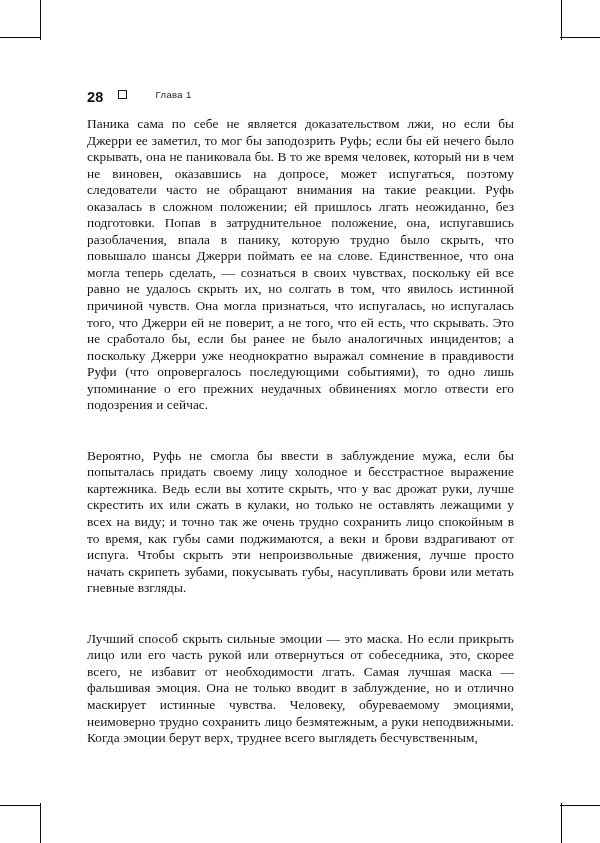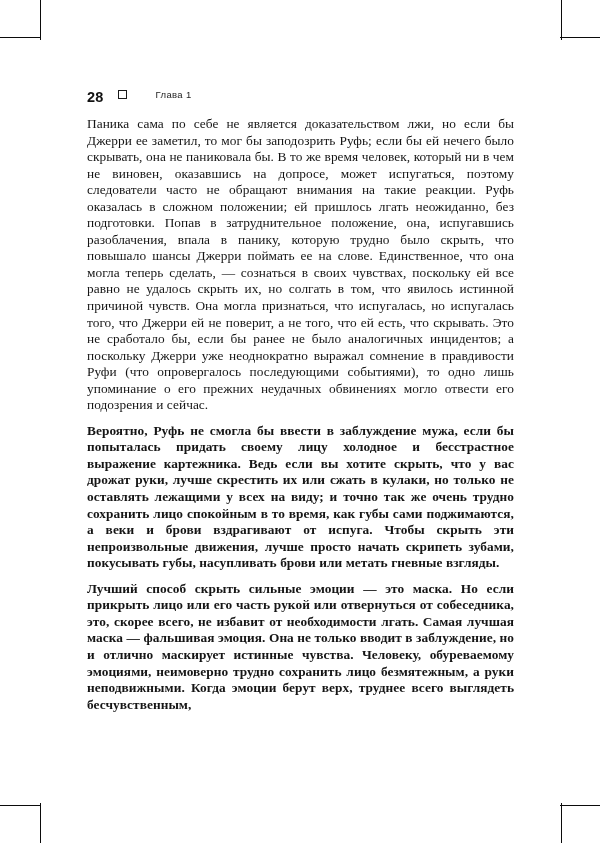--- a/index.html
+++ b/index.html
@@ -93,22 +93,21 @@
     line-height: 16.55px;
     text-align: justify;
     text-align-last: left;
     color: #151515;
     letter-spacing: 0.05px;
     word-spacing: 0.1px;
     font-weight: 500;
     text-rendering: optimizeLegibility;
   }
   .para + .para {
-    margin-top: 9px;
-    font-weight: bold;
+    margin-top: 34px;
   }
 </style>
 </head>
 <body>
 
 <div class="crop crop-v crop-tl-v"></div>
 <div class="crop crop-h crop-tl-h"></div>
 <div class="crop crop-v crop-tr-v"></div>
 <div class="crop crop-h crop-tr-h"></div>
 <div class="crop crop-v crop-bl-v"></div>

